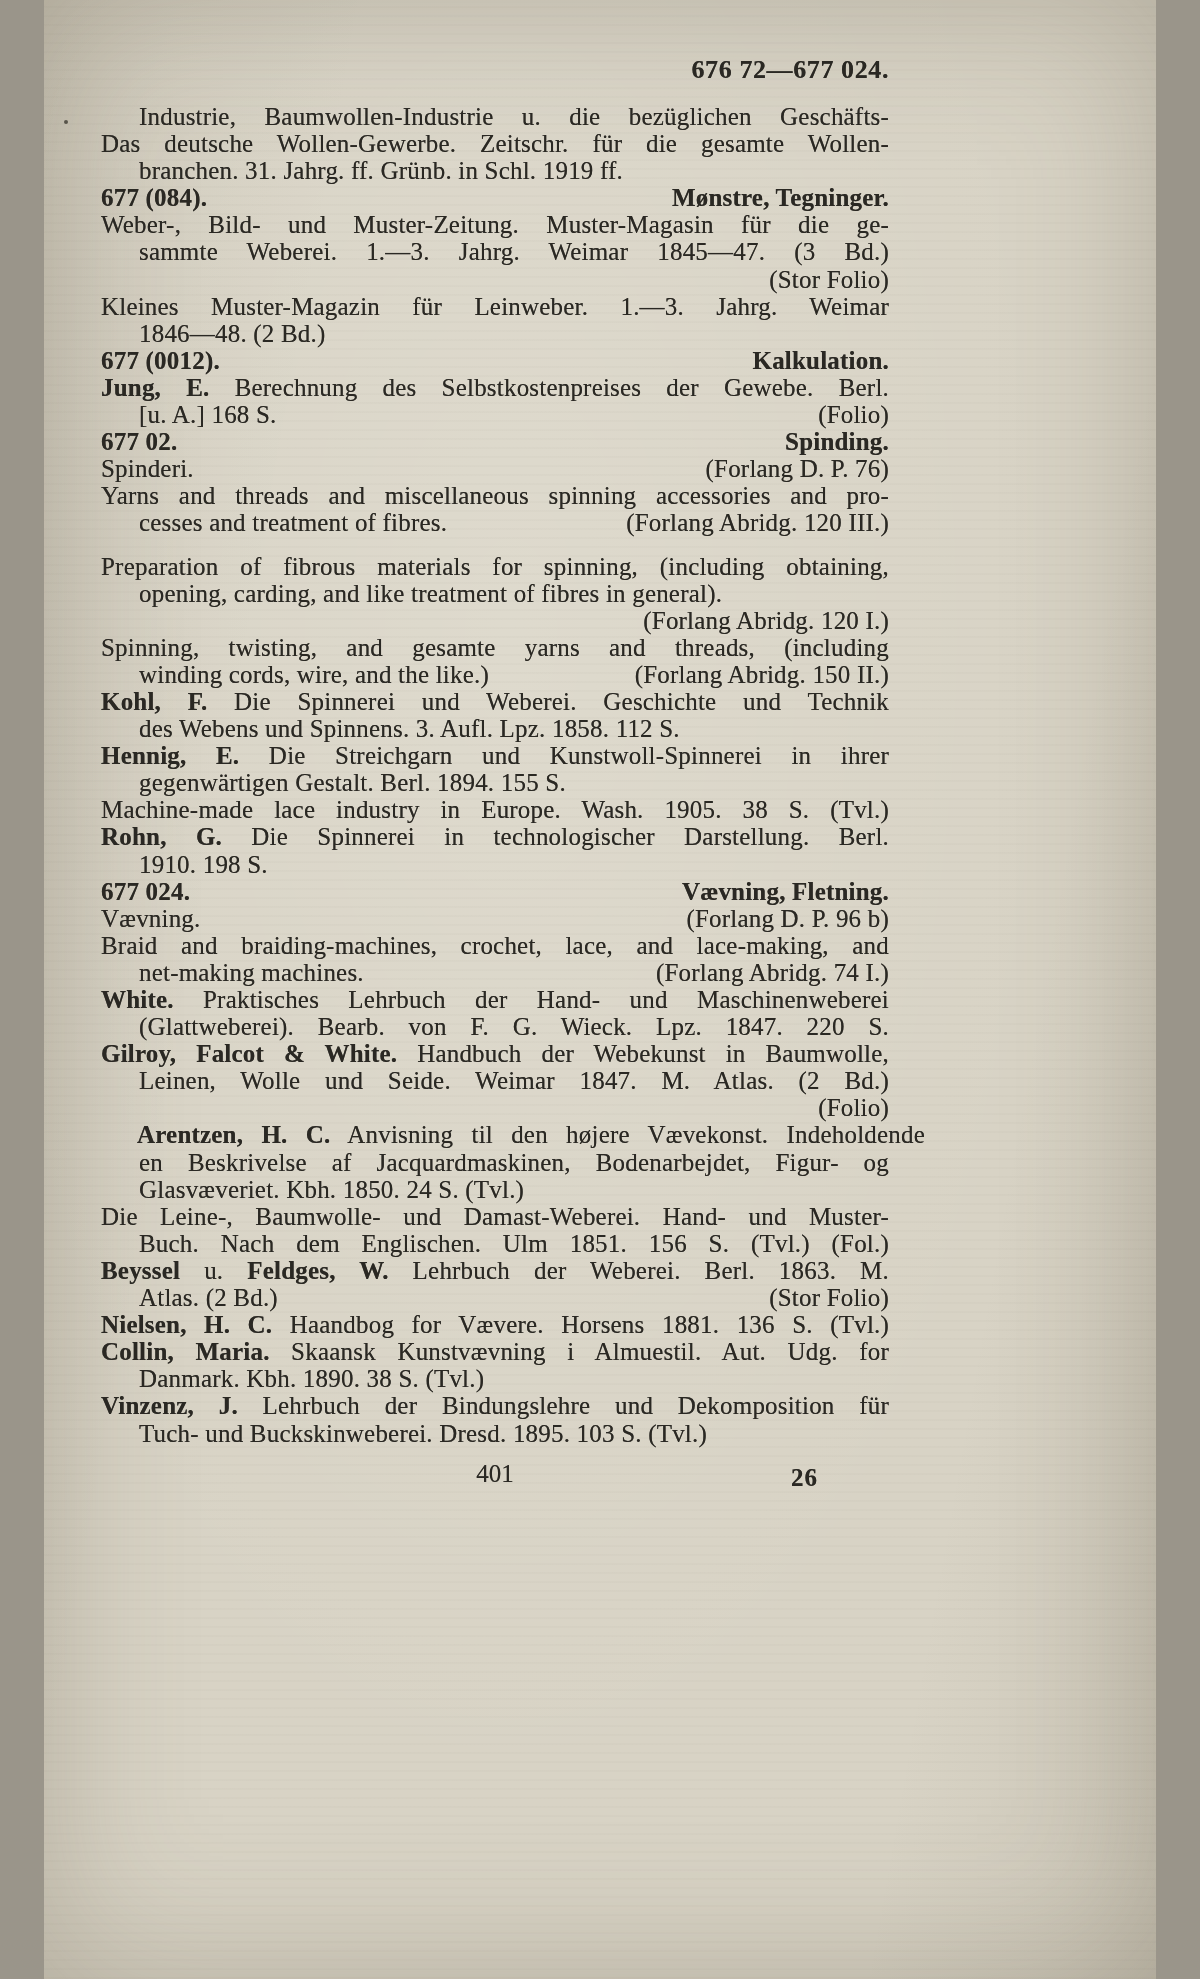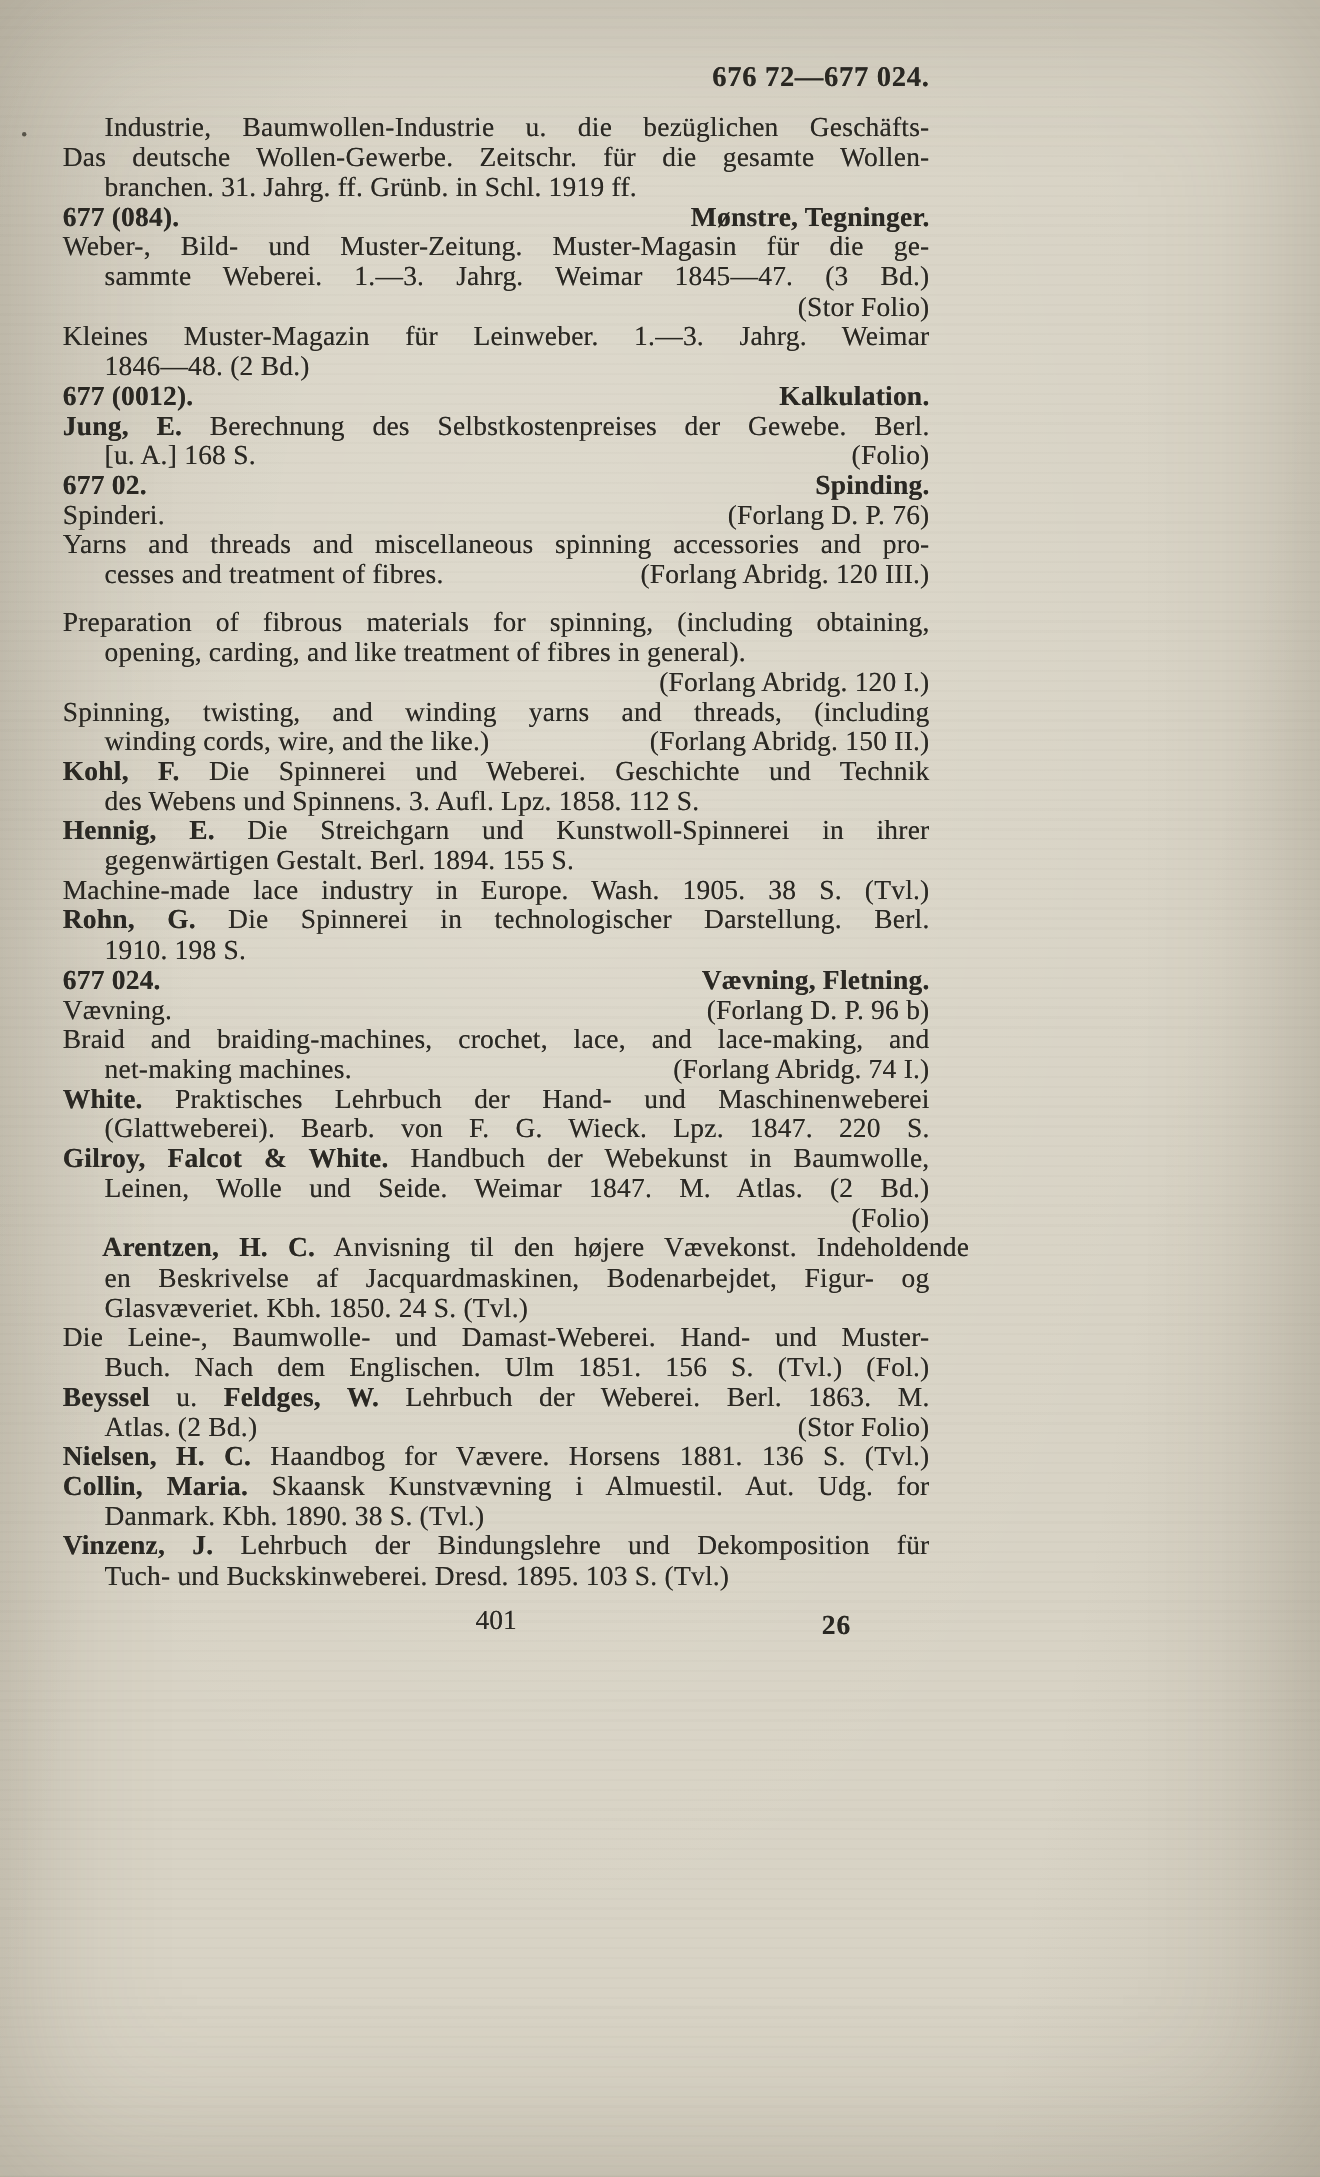--- a/index.html
+++ b/index.html
@@ -4,21 +4,21 @@
 <style>
   :root{
     --paper:#d8d3c5;
     --ink:#2a2823;
   }
   *{box-sizing:border-box;}
   html,body{margin:0;padding:0;}
   body{background:#9a958a;font-family:"Liberation Serif","DejaVu Serif",serif;}
   .page{
     position:relative;
-    width:1200px;height:1979px;
+    width:1112px;height:1979px;
     margin:0 auto;
     background:var(--paper);
     background-image:
       radial-gradient(ellipse at 42% 32%, rgba(255,255,248,0.16), rgba(0,0,0,0) 62%),
       linear-gradient(100deg, rgba(115,106,86,0.10), rgba(0,0,0,0) 22%, rgba(0,0,0,0) 80%, rgba(115,106,86,0.12));
     box-shadow:inset 0 0 150px rgba(95,88,68,0.32);
     color:var(--ink);
     overflow:hidden;
   }
   .texture{
@@ -98,21 +98,21 @@
         <div class="line split indent">
           <span class="left-part"><span>cesses and treatment of fibres.</span></span>
           <span class="right-part">(Forlang Abridg. 120 III.)</span>
         </div>
         <div class="line justify"><span class="left-part" style="word-spacing: 15.3103px; margin-top: 16px;"><span>Preparation of fibrous materials for spinning, (including obtaining,</span></span></div>
         <div class="line left indent"><span class="left-part"><span>opening, carding, and like treatment of fibres in general).</span></span></div>
         <div class="line split">
           <span class="left-part"></span>
           <span class="right-part">(Forlang Abridg. 120 I.)</span>
         </div>
-        <div class="line justify"><span class="left-part" style="word-spacing: 22.7411px;"><span>Spinning, twisting, and winding yarns and threads, (including</span></span></div>
+        <div class="line justify"><span class="left-part" style="word-spacing: 22.7411px;"><span>Spinning, twisting, and gesamte yarns and threads, (including</span></span></div>
         <div class="line split indent">
           <span class="left-part"><span>winding cords, wire, and the like.)</span></span>
           <span class="right-part">(Forlang Abridg. 150 II.)</span>
         </div>
         <div class="line justify"><span class="left-part" style="word-spacing: 20.248px;"><span class="bold">Kohl, F.</span><span> Die Spinnerei und Weberei. Geschichte und Technik</span></span></div>
         <div class="line left indent"><span class="left-part"><span>des Webens und Spinnens. 3. Aufl. Lpz. 1858. 112 S.</span></span></div>
         <div class="line justify"><span class="left-part" style="word-spacing: 23.096px;"><span class="bold">Hennig, E.</span><span> Die Streichgarn und Kunstwoll-Spinnerei in ihrer</span></span></div>
         <div class="line left indent"><span class="left-part"><span>gegenwärtigen Gestalt. Berl. 1894. 155 S.</span></span></div>
         <div class="line justify"><span class="left-part" style="word-spacing: 14.401px;"><span>Machine-made lace industry in Europe. Wash. 1905. 38 S. (Tvl.)</span></span></div>
         <div class="line justify"><span class="left-part" style="word-spacing: 22.8728px;"><span class="bold">Rohn, G.</span><span> Die Spinnerei in technologischer Darstellung. Berl.</span></span></div>

